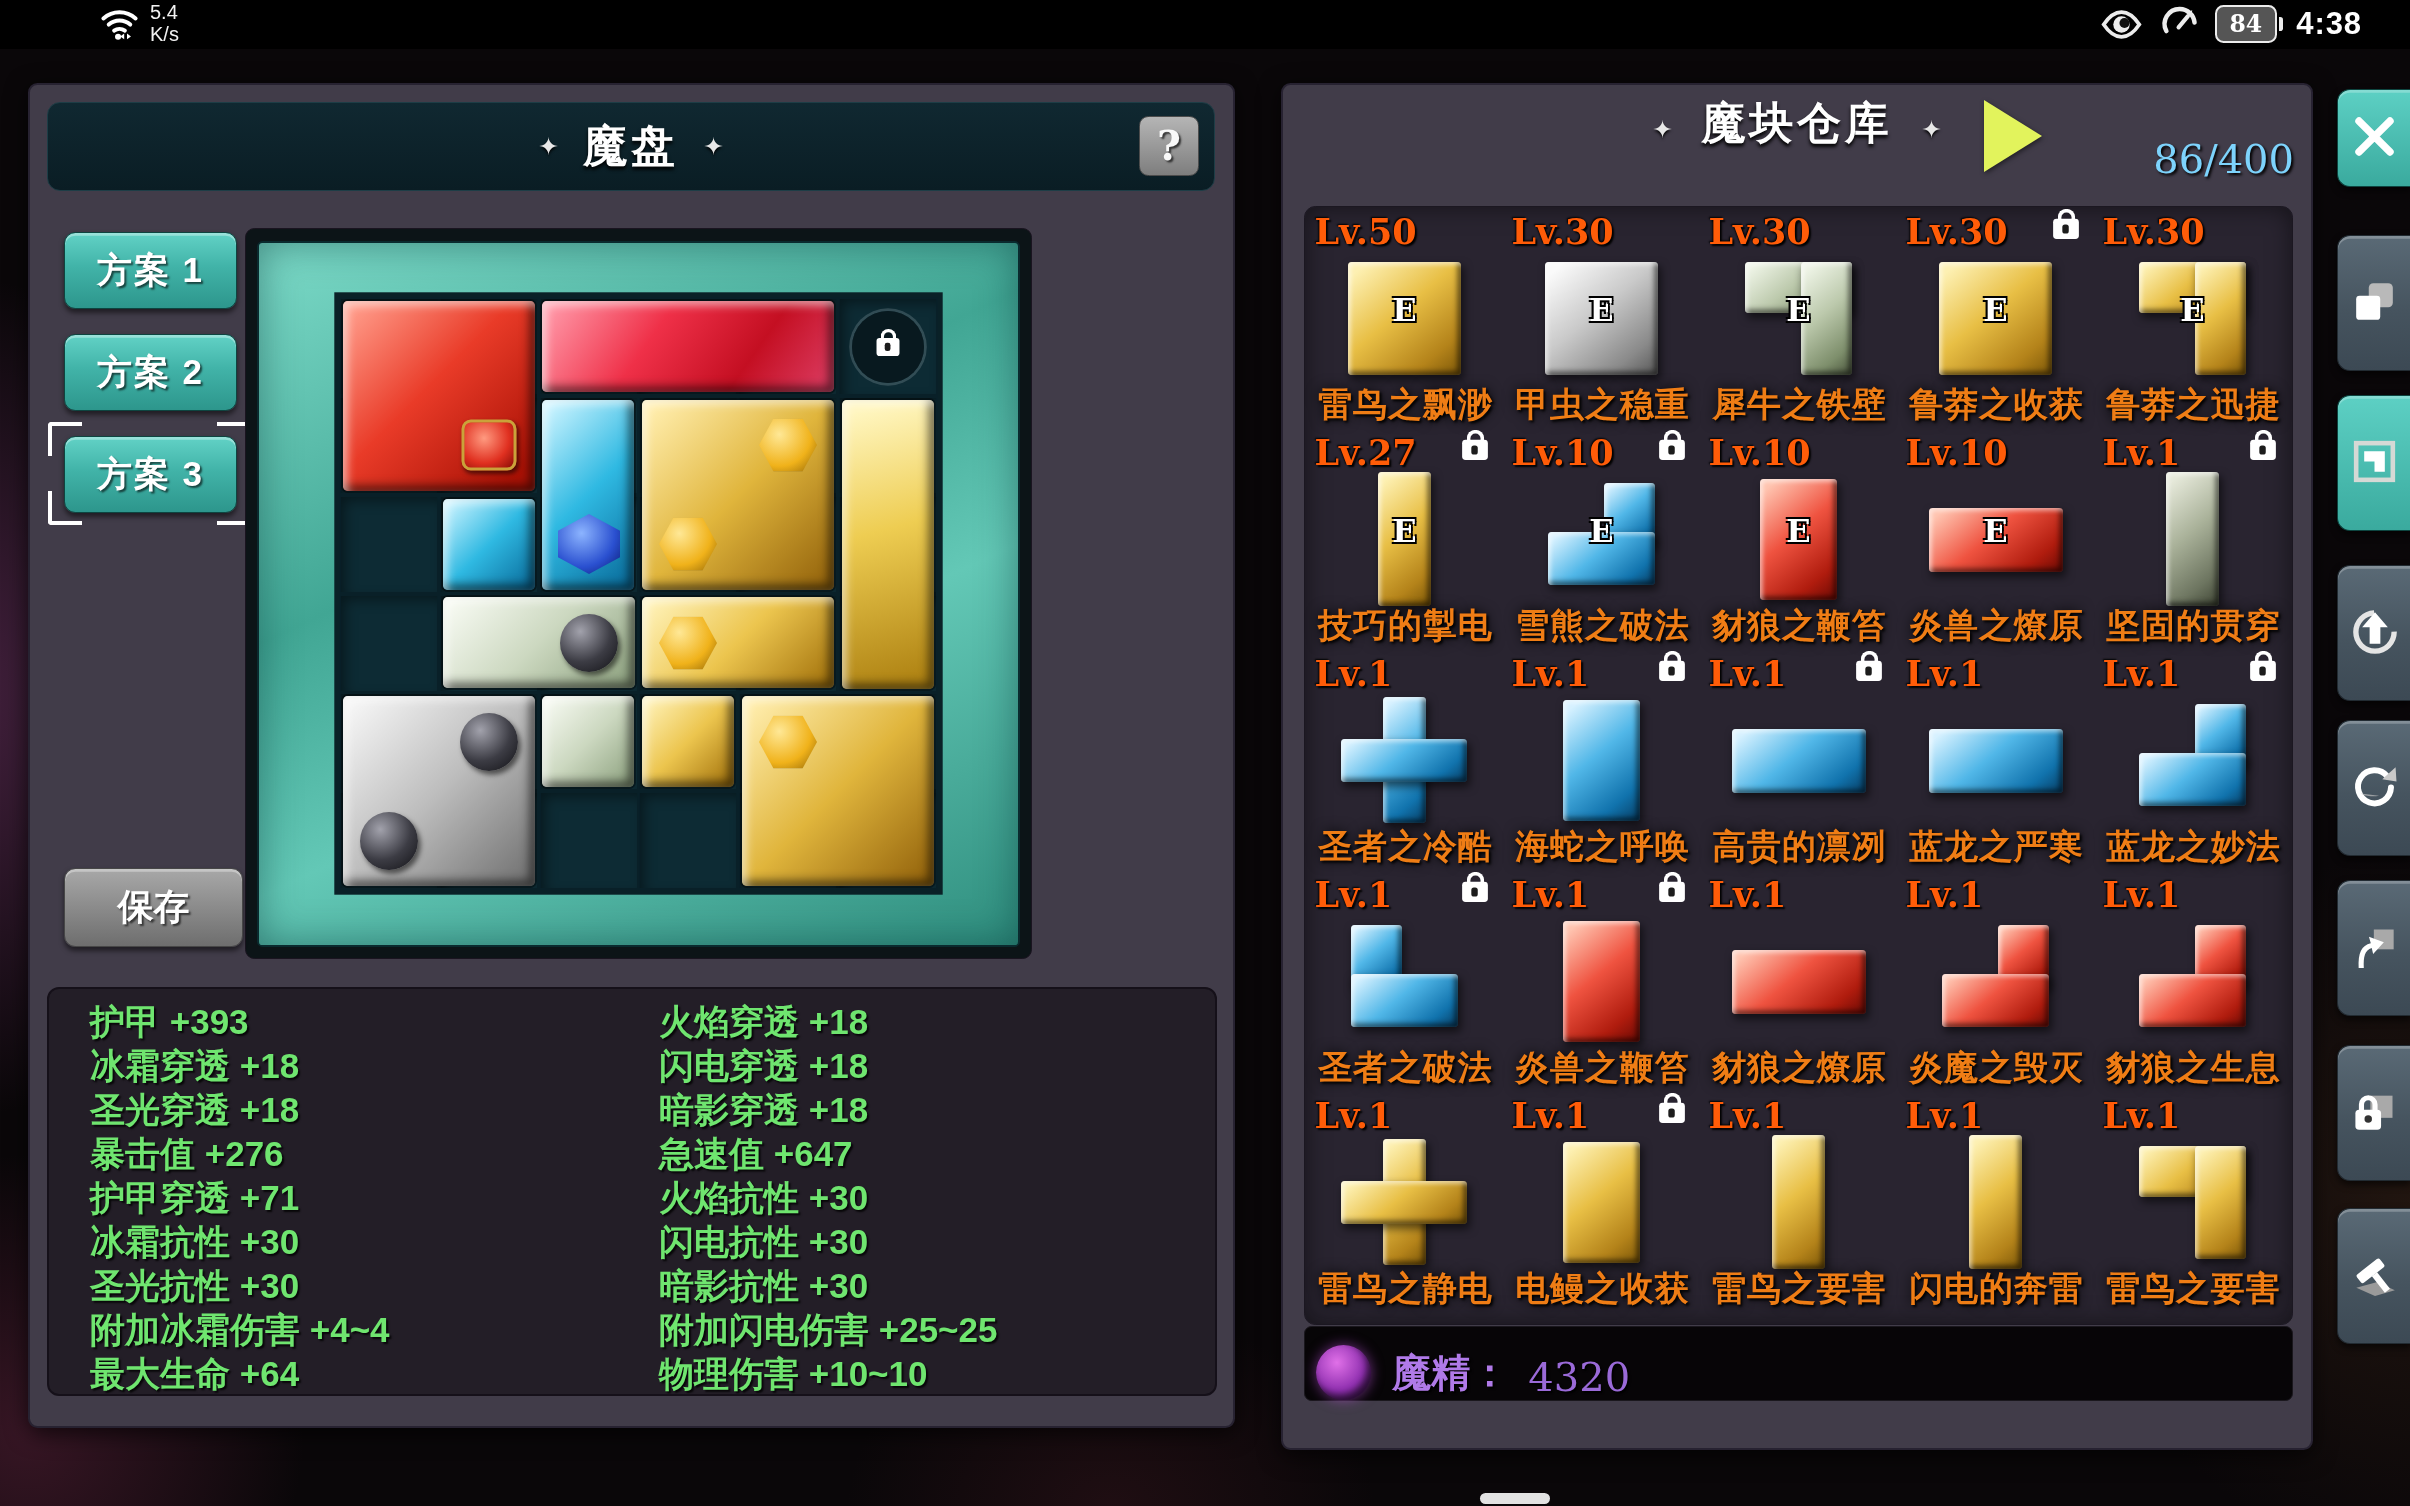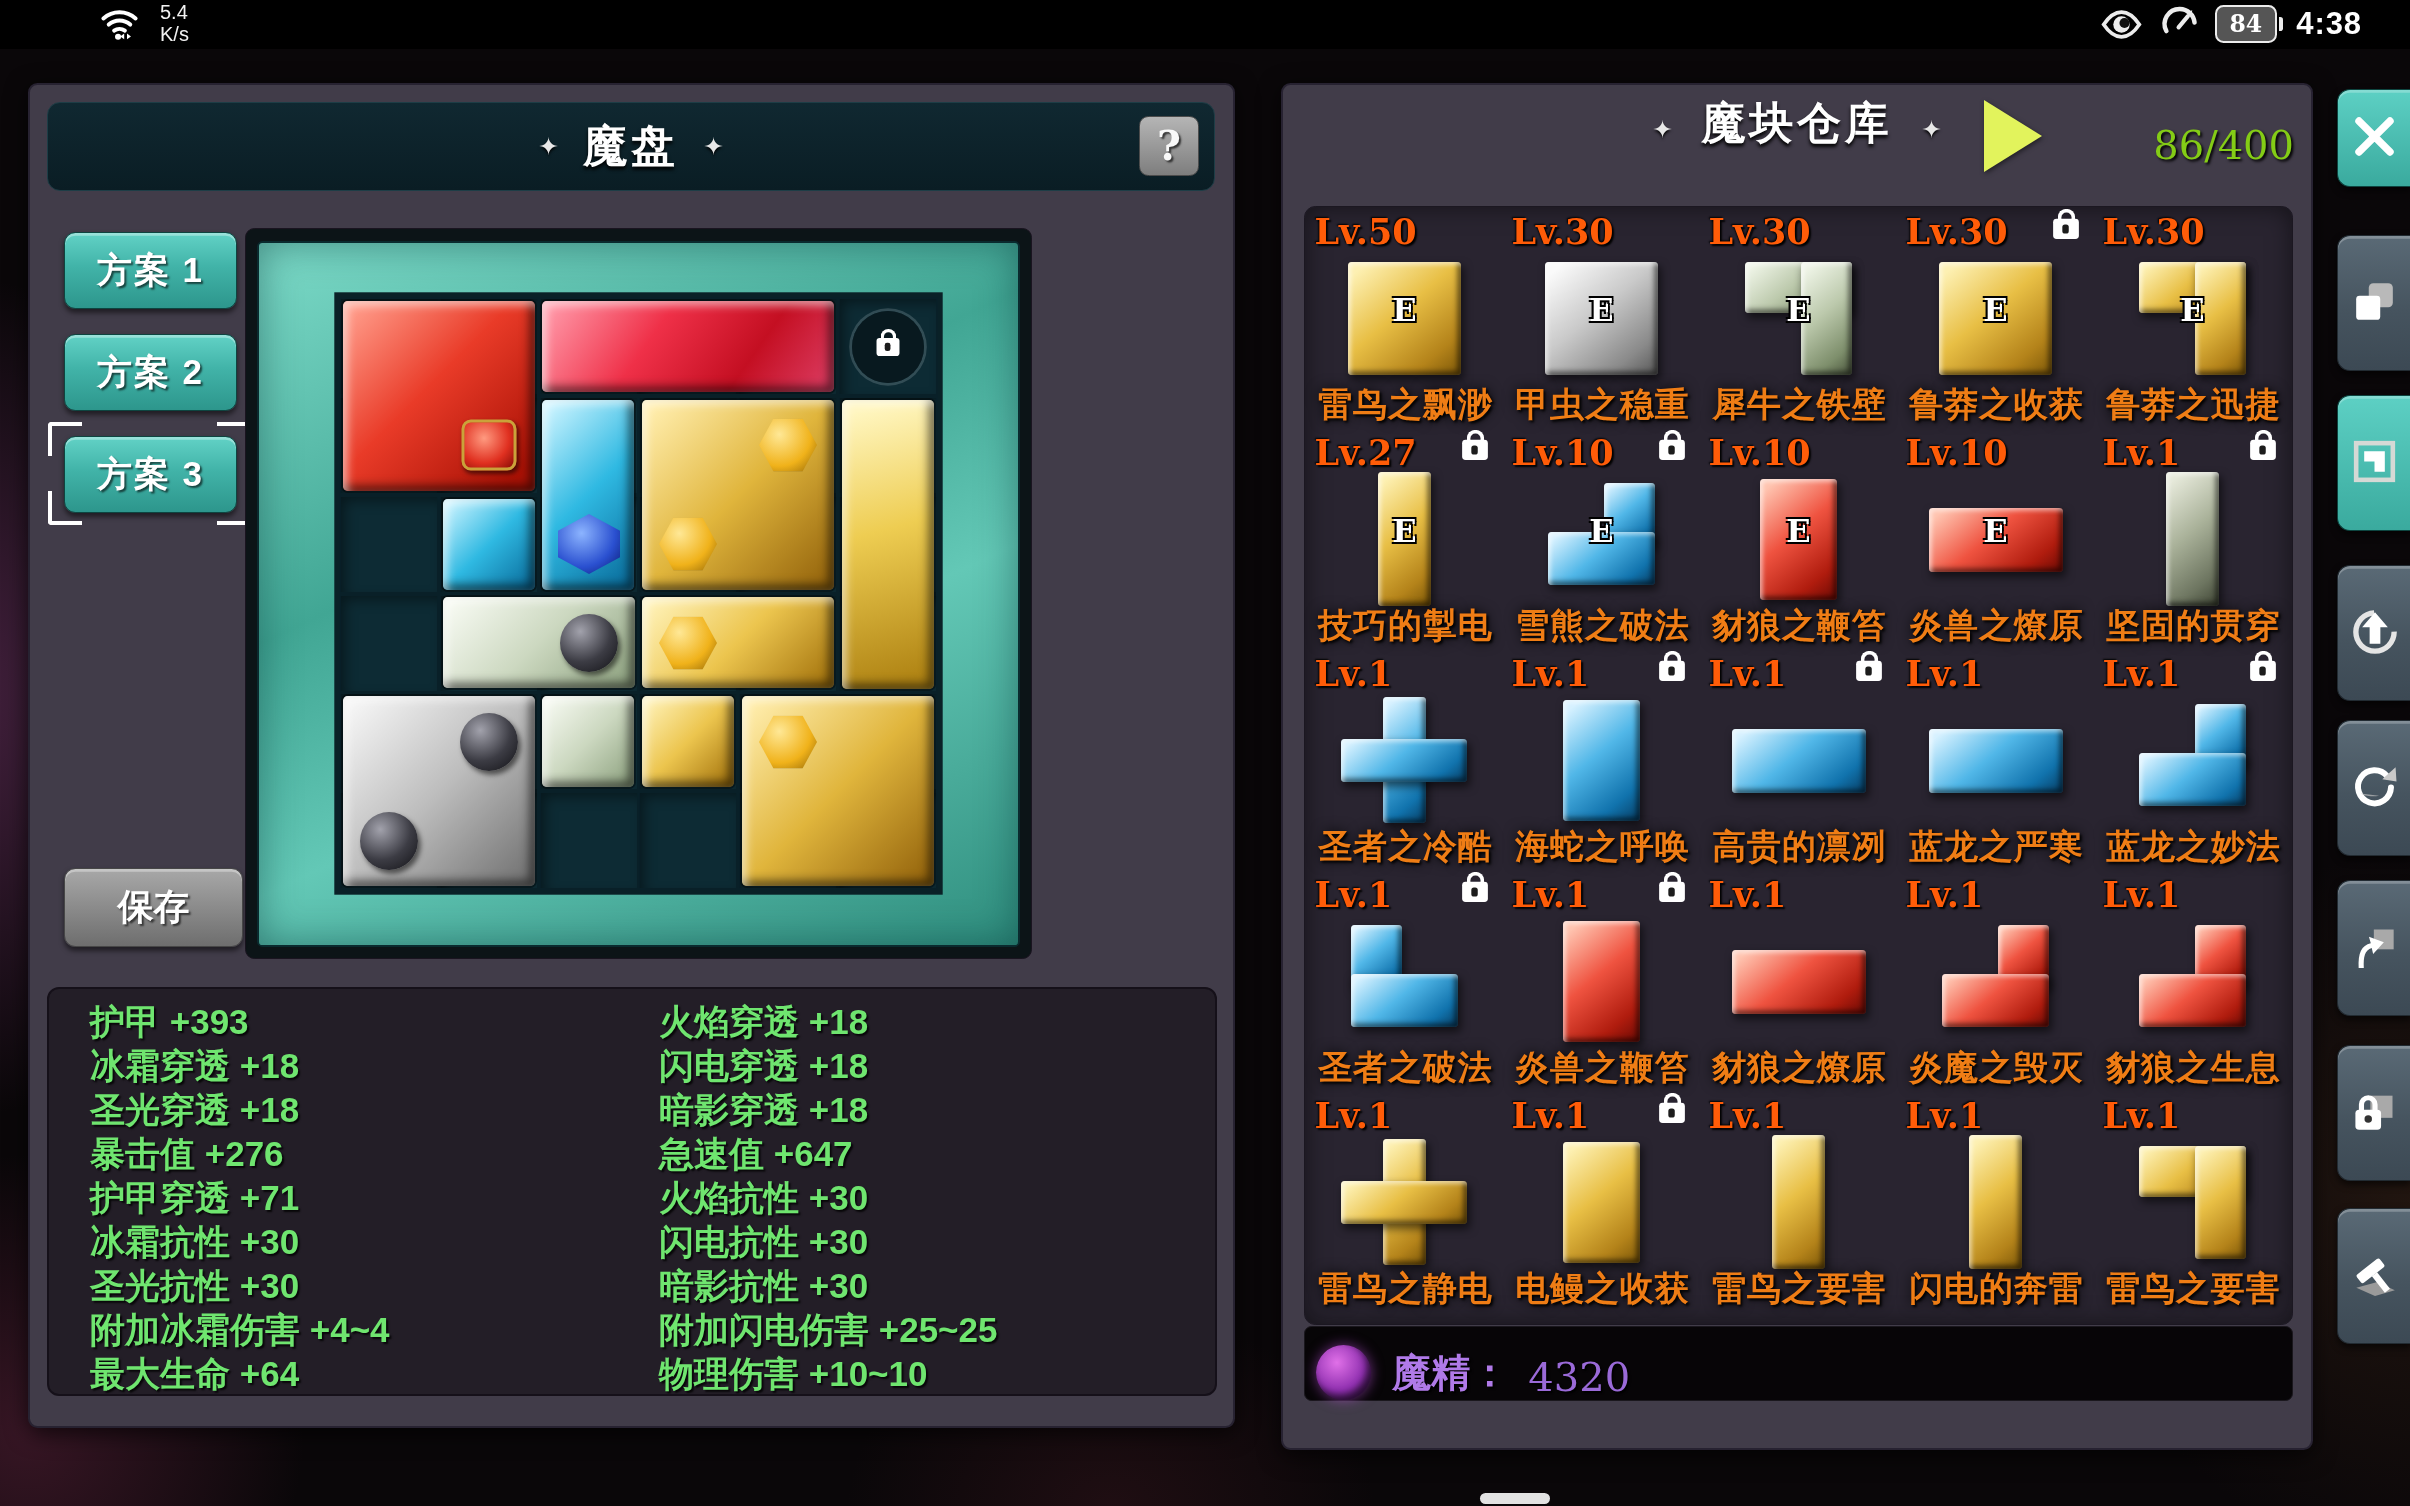--- a/index.html
+++ b/index.html
@@ -7,21 +7,21 @@
        font-family:"Liberation Sans",sans-serif;-webkit-font-smoothing:antialiased}
   #stage{position:absolute;inset:0;
     background:
       radial-gradient(490px 603px at -56px 697px, rgba(120,56,110,.55), transparent 70%),
       radial-gradient(395px 395px at 28px 1431px, rgba(110,40,70,.45), transparent 70%),
       radial-gradient(452px 490px at 2411px 1205px, rgba(70,44,26,.38), transparent 72%),
       radial-gradient(377px 282px at 1111px 1507px, rgba(80,30,40,.30), transparent 70%),
       #0a0709}
   
   #statusbar{position:absolute;left:0;top:0;width:2411px;height:49px;background:#000;color:#fff}
-  .sb-left{position:absolute;left:98px;top:1.9px;display:flex;align-items:center;gap:19px}
+  .sb-left{position:absolute;left:98px;top:1.9px;display:flex;align-items:center;gap:9px}
   .sb-net{font-size:20px;line-height:21.7px;color:#f2f2f2}
   .sb-right{position:absolute;right:49px;top:1.9px;display:flex;align-items:center;gap:13px;height:45px}
   .battery{position:relative;width:58px;height:34px;border:2.8px solid #ececec;border-radius:8.5px;
            background:#555;display:flex;align-items:center;justify-content:center;
            font:700 23.5px "DejaVu Serif",serif;color:#fff}
   .battery-tip{width:4.7px;height:14px;background:#ececec;border-radius:0 2.8px 2.8px 0;margin-left:1.9px}
   .sb-time{font:700 31px "Liberation Sans",sans-serif;letter-spacing:0.9px}
   
   .panel{position:absolute;background:#413c49;border:2.8px solid #272231;border-radius:9.4px;
          box-shadow:0 5.6px 22.6px rgba(0,0,0,.65)}
@@ -102,21 +102,21 @@
   .stat-item{color:#6fe56f;font-size:35px;font-weight:700;line-height:44px;white-space:nowrap;
       text-shadow:1.9px 1.9px 1.9px rgba(0,0,0,.8)}
   
   #right-panel{left:1281px;top:83px;width:1028px;height:1363px}
   #rp-title-row{position:absolute;left:0;top:9.4px;width:100%;text-align:center}
   #rp-page{position:absolute;left:0;top:68px;width:100%;text-align:center;color:#97929e;
       font:400 32px "DejaVu Serif",serif;letter-spacing:1.9px}
   #play-arrow{position:absolute;left:701px;top:15px;width:0;height:0;
       border-left:58px solid #e2f35c;border-top:36px solid transparent;border-bottom:36px solid transparent;
       filter:drop-shadow(1.9px 2.8px 2.8px rgba(0,0,0,.5))}
-  #wh-count{position:absolute;right:17px;top:37px;color:#84cc16;font:400 40px "DejaVu Serif",serif;
+  #wh-count{position:absolute;right:17px;top:51px;color:#7dd3fc;font:400 40px "DejaVu Serif",serif;
       text-shadow:1.9px 1.9px 2.8px #000}
   #wh-box{position:absolute;left:21px;top:121px;width:987px;height:1117px;background:#292430;
       border:1.9px solid #1b1721;border-radius:11.3px;box-shadow:inset 0 0 24.5px rgba(0,0,0,.5)}
   #whgrid{position:absolute;left:1.9px;top:3.8px;width:983px;display:grid;grid-template-columns:repeat(5,197px)}
   .wh-item{position:relative;height:221px}
   .wh-lv{position:absolute;left:7.5px;top:0;color:#ff5c08;font:700 35px "DejaVu Serif",serif;
       text-shadow:1.9px 1.9px 1.9px #000,-0.9px -0.9px 1.9px #000}
   .wh-lock{position:absolute;right:15px;top:7.5px;transform:scale(.92);z-index:4}
   .wh-block{position:absolute;left:27px;top:36px;width:141px;height:143px}
   .wcell{position:absolute;border-radius:3.8px;

